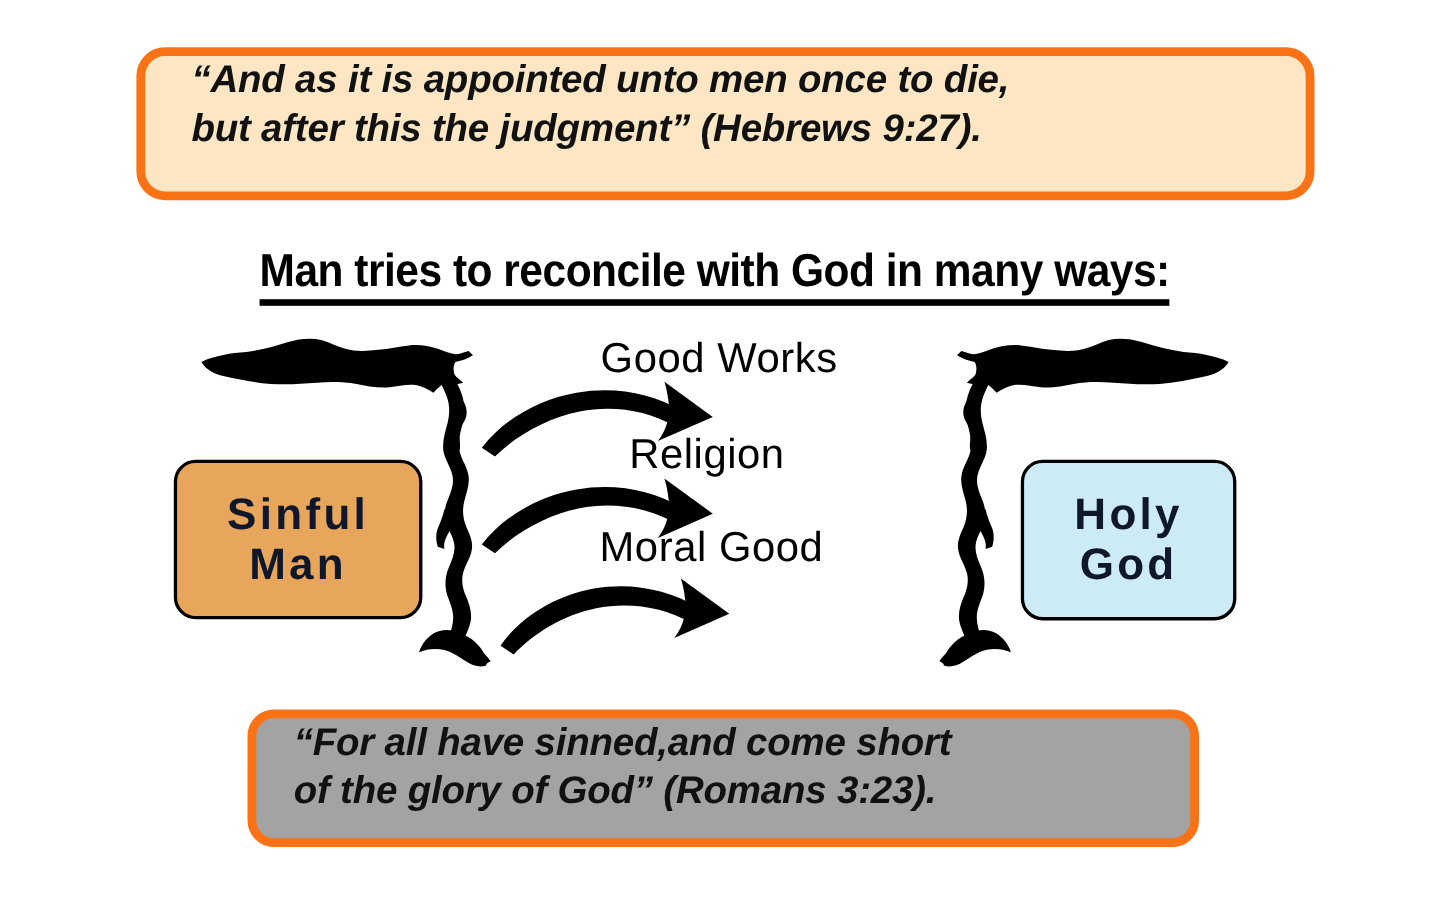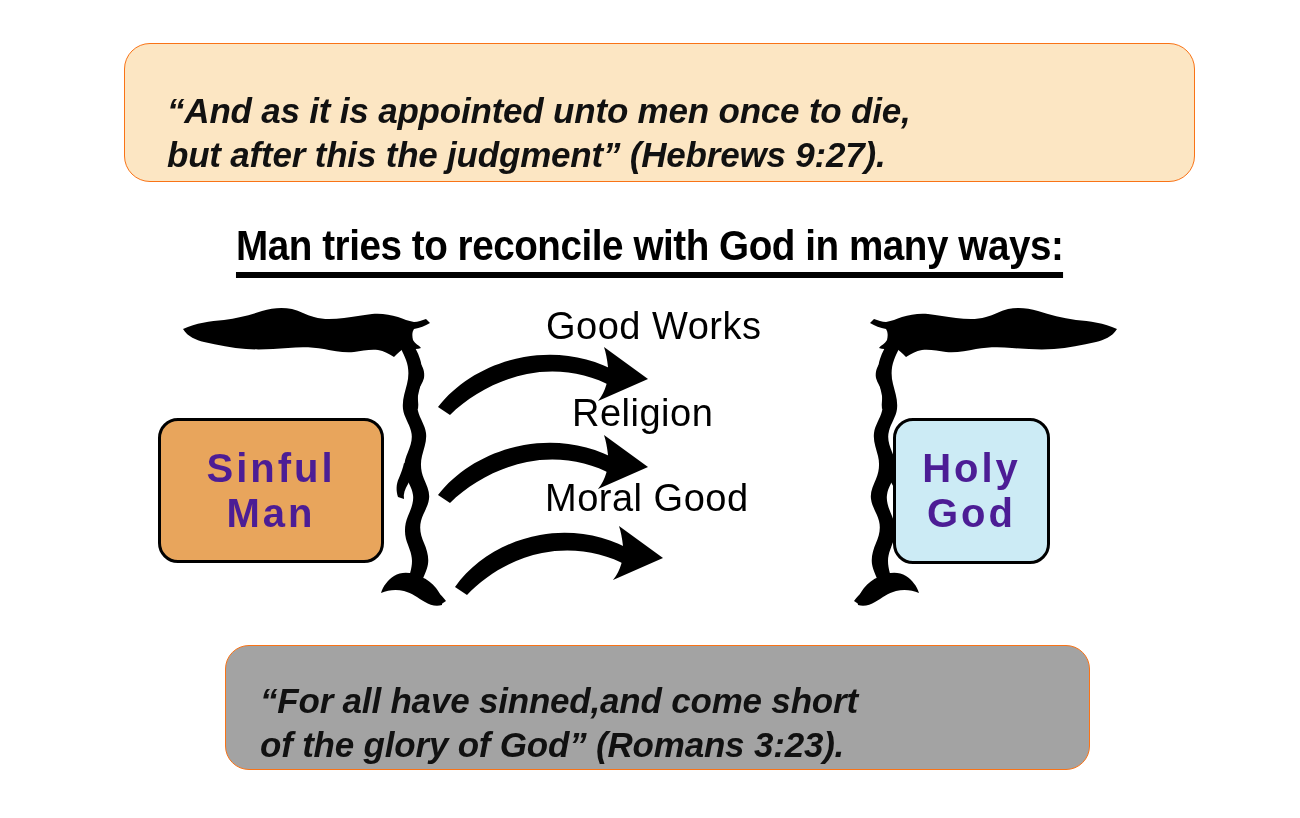--- a/index.html
+++ b/index.html
@@ -20,24 +20,24 @@
   #slide {
     position: absolute;
     inset: 0;
     background: #ffffff;
   }
 
   
   .callout {
     position: absolute;
     box-sizing: border-box;
-    border: 1px solid #f97316;
+    border: 8px solid #f97316;
     border-radius: 26px;
     display: flex;
-    align-items: flex-end;
+    align-items: flex-start;
     justify-content: flex-start;
   }
   .callout .txt {
     font-style: italic;
     font-weight: 600;
     color: #111111;
     line-height: 1.26;
     white-space: pre-line;
     letter-spacing: -0.2px;
   }
@@ -111,38 +111,38 @@
     box-sizing: border-box;
     border: 3px solid #000000;
     border-radius: 20px;
     display: flex;
     align-items: center;
     justify-content: center;
     text-align: center;
   }
   .entity .label {
     font-weight: 700;
-    color: #4c1d95;
+    color: #0f172a;
     font-size: 40px;
     line-height: 1.12;
     letter-spacing: 3px;
     white-space: pre-line;
   }
 
   #box-sinful-man {
     left: 158px;
     top: 418px;
     width: 226px;
     height: 145px;
     background: #E8A55C;
   }
   #box-holy-god {
-    left: 893px;
+    left: 928px;
     top: 418px;
-    width: 157px;
+    width: 196px;
     height: 146px;
     background: #CCEBF5;
   }
 
   
   .arrow-label {
     position: absolute;
     color: #000000;
     font-size: 38px;
     font-weight: 400;

